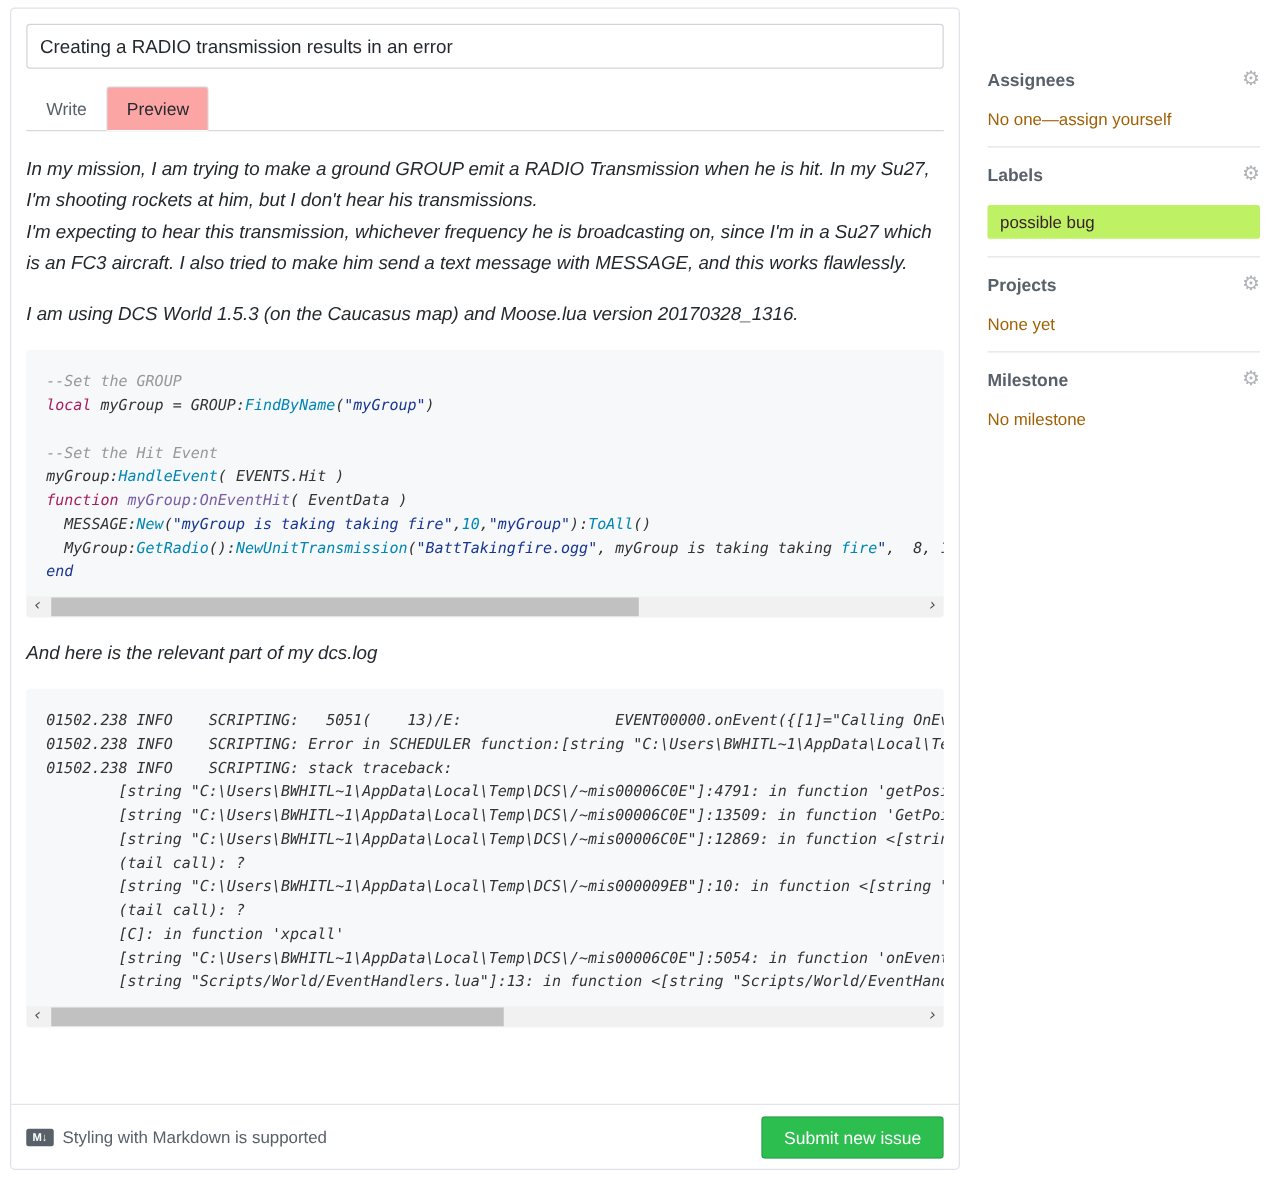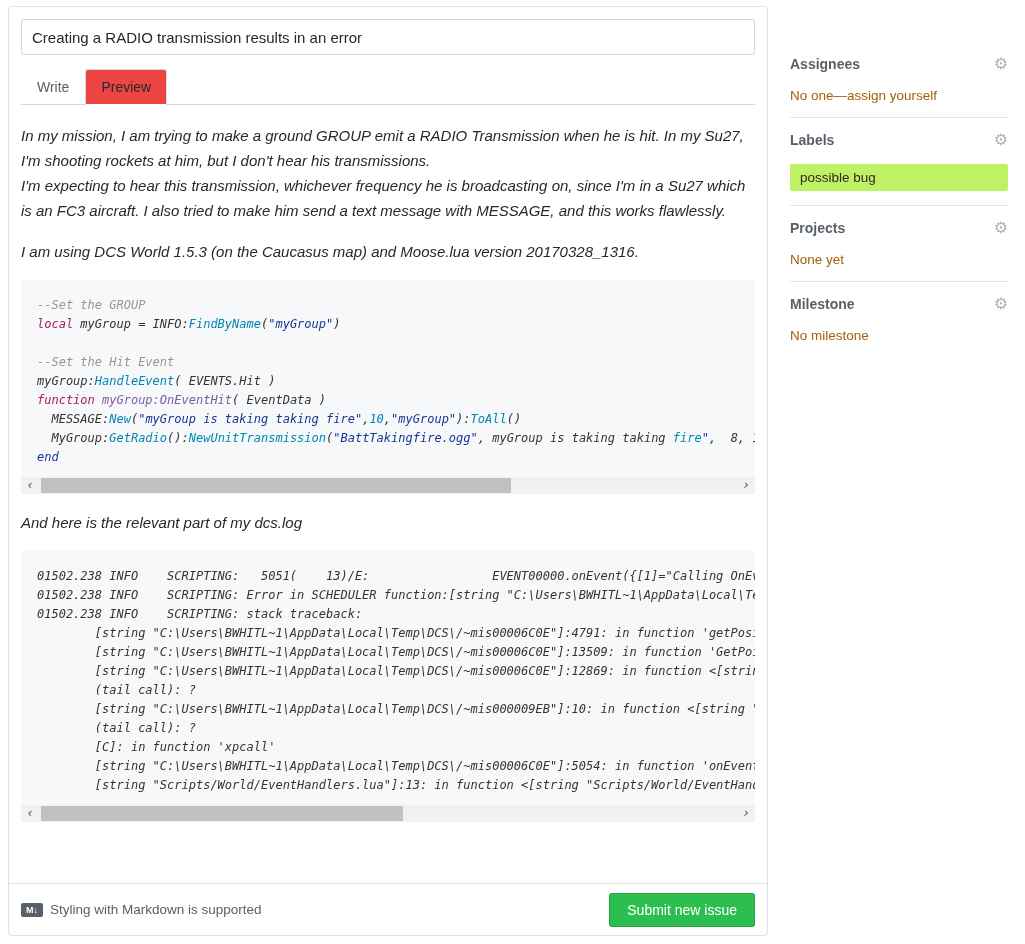--- a/index.html
+++ b/index.html
@@ -7,21 +7,21 @@
 
   .issue-card { position:absolute; left:8px; top:6px; width:760px; height:930px;
     border:1px solid #dfe2e8; border-radius:4px; background:#fff; }
 
   .title-input { display:flex; align-items:center; margin:12px 12px 0 12px; height:36px;
     border:1px solid #d1d5da; border-radius:3px; padding:0 10px; font-size:15px; color:#24292e; background:#fff; }
 
   .tab-nav { margin:14px 12px 0 12px; border-bottom:1px solid #d6d9dc; }
   .tab { display:inline-block; padding:9px 15px; font-size:14px; color:#586069; cursor:pointer;
     border:1px solid transparent; border-bottom:none; margin-bottom:-1px; background:transparent; }
-  .tab.active { background:#ef4444; color:#24292e; border-color:#d6d9dc; border-radius:3px 3px 0 0;
+  .tab.active { background:#fca5a5; color:#24292e; border-color:#d6d9dc; border-radius:3px 3px 0 0;
     border-bottom:1px solid #fff; }
 
   .preview-body { padding:18px 12px 0 12px;font-style:italic; }
   .preview-body p { font-size:15px; line-height:25px; margin-bottom:16px; white-space:pre-line; }
 
   pre.code-block { position:relative; background:#f6f8fa; border-radius:3px; margin-bottom:16px;
     padding:16px 16px 27px 16px; font-family:"DejaVu Sans Mono","Liberation Mono",monospace;
     font-size:12px; line-height:19px; color:#333; white-space:pre; overflow:hidden; }
 
   .tk-cm{color:#969896} .tk-k{color:#a71d5d} .tk-fn{color:#0086b3}
@@ -66,21 +66,21 @@
   <div class="tab-nav">
     <span class="tab">Write</span><span class="tab active">Preview</span>
   </div>
 
   <div class="preview-body">
     <p>In my mission, I am trying to make a ground GROUP emit a RADIO Transmission when he is hit. In my Su27, I'm shooting rockets at him, but I don't hear his transmissions.
 I'm expecting to hear this transmission, whichever frequency he is broadcasting on, since I'm in a Su27 which is an FC3 aircraft. I also tried to make him send a text message with MESSAGE, and this works flawlessly.</p>
     <p>I am using DCS World 1.5.3 (on the Caucasus map) and Moose.lua version 20170328_1316.</p>
 
     <pre class="code-block"><code><span class="tk-cm">--Set the GROUP</span>
-<span class="tk-k">local</span><span class="tk-d"> myGroup = INFO:</span><span class="tk-fn">FindByName</span><span class="tk-d">(</span><span class="tk-s">"myGroup"</span><span class="tk-d">)</span>
+<span class="tk-k">local</span><span class="tk-d"> myGroup = GROUP:</span><span class="tk-fn">FindByName</span><span class="tk-d">(</span><span class="tk-s">"myGroup"</span><span class="tk-d">)</span>
 
 <span class="tk-cm">--Set the Hit Event</span>
 <span class="tk-d">myGroup:</span><span class="tk-fn">HandleEvent</span><span class="tk-d">( EVENTS.Hit )</span>
 <span class="tk-k">function</span><span class="tk-pf"> myGroup:OnEventHit</span><span class="tk-d">( EventData )</span>
 <span class="tk-d">  MESSAGE:</span><span class="tk-fn">New</span><span class="tk-d">(</span><span class="tk-s">"myGroup is taking taking fire"</span><span class="tk-d">,</span><span class="tk-num">10</span><span class="tk-d">,</span><span class="tk-s">"myGroup"</span><span class="tk-d">):</span><span class="tk-fn">ToAll</span><span class="tk-d">()</span>
 <span class="tk-d">  MyGroup:</span><span class="tk-fn">GetRadio</span><span class="tk-d">():</span><span class="tk-fn">NewUnitTransmission</span><span class="tk-d">(</span><span class="tk-s">"BattTakingfire.ogg"</span><span class="tk-d">, myGroup is taking taking </span><span class="tk-fn">fire</span><span class="tk-s">"</span><span class="tk-d">,  8, 122</span>
 <span class="tk-s">end</span></code><span class="hscrollbar"><span class="arrow left">‹</span><span class="thumb thumb-1"></span><span class="arrow right">›</span></span></pre>
 
     <p>And here is the relevant part of my dcs.log</p>
 

